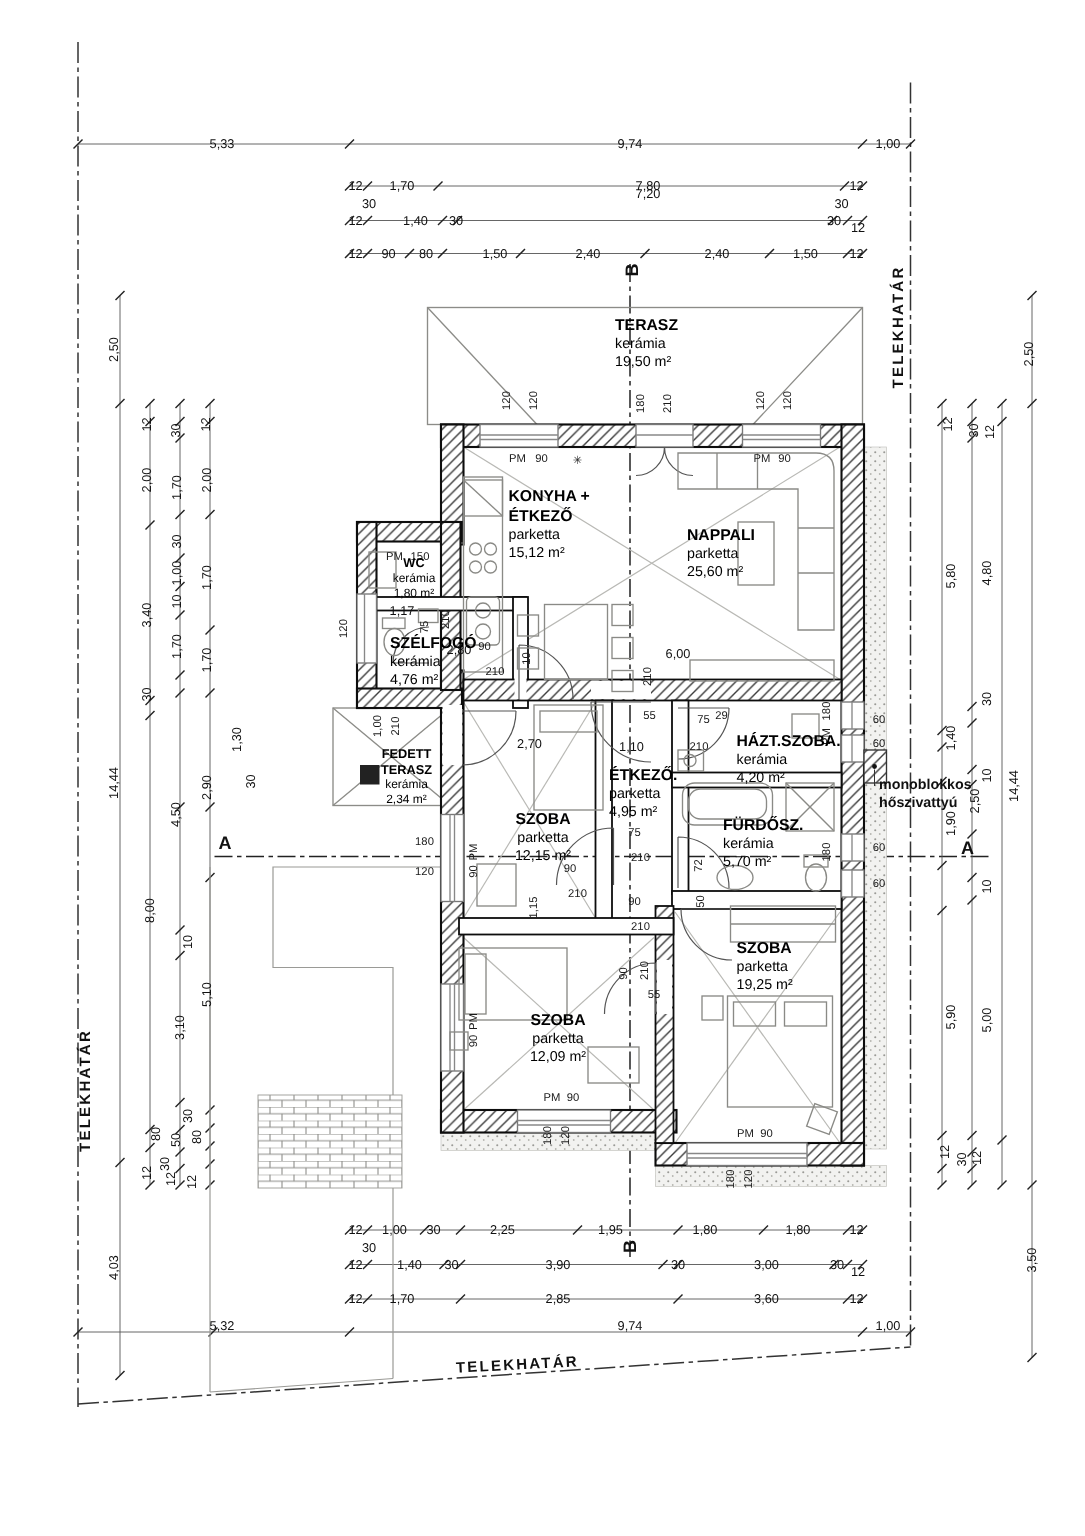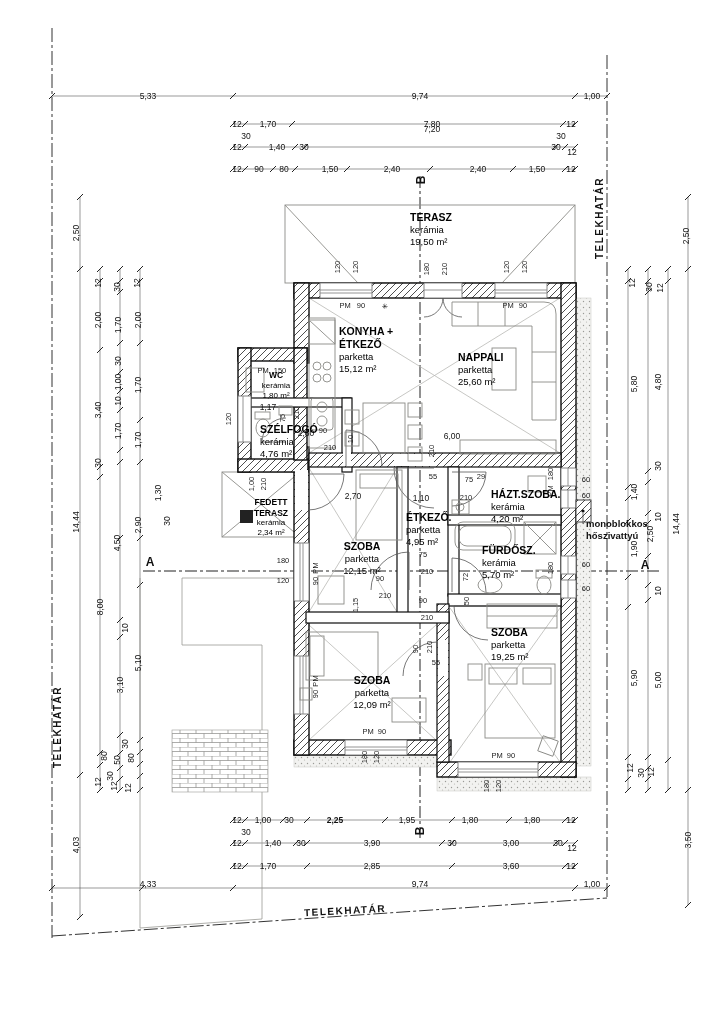--- a/index.html
+++ b/index.html
@@ -412,41 +412,41 @@
       <span class="lbl dim" style="left: 284px; top: 169px; transform: translate(-50%, -50%);">80</span>
       <span class="lbl dim" style="left: 330px; top: 169px; transform: translate(-50%, -50%);">1,50</span>
       <span class="lbl dim" style="left: 392px; top: 169px; transform: translate(-50%, -50%);">2,40</span>
       <span class="lbl dim" style="left: 478px; top: 169px; transform: translate(-50%, -50%);">2,40</span>
       <span class="lbl dim" style="left: 537px; top: 169px; transform: translate(-50%, -50%);">1,50</span>
       <span class="lbl dim" style="left: 571px; top: 169px; transform: translate(-50%, -50%);">12</span>
       <span class="lbl sec" style="left: 421px; top: 180px; transform: translate(-50%, -50%) rotate(-90deg);">B</span>
       <span class="lbl dim" style="left: 237px; top: 820px; transform: translate(-50%, -50%);">12</span>
       <span class="lbl dim" style="left: 263px; top: 820px; transform: translate(-50%, -50%);">1,00</span>
       <span class="lbl dim" style="left: 289px; top: 820px; transform: translate(-50%, -50%);">30</span>
-      <span class="lbl dim" style="left: 335px; top: 820px; transform: translate(-50%, -50%); font-weight: bold;">2,25</span>
+      <span class="lbl dim" style="left: 335px; top: 820px; transform: translate(-50%, -50%);">2,25</span>
       <span class="lbl dim" style="left: 407px; top: 820px; transform: translate(-50%, -50%);">1,95</span>
       <span class="lbl dim" style="left: 470px; top: 820px; transform: translate(-50%, -50%);">1,80</span>
       <span class="lbl dim" style="left: 532px; top: 820px; transform: translate(-50%, -50%);">1,80</span>
       <span class="lbl dim" style="left: 571px; top: 820px; transform: translate(-50%, -50%);">12</span>
       <span class="lbl dim" style="left: 246px; top: 832px; transform: translate(-50%, -50%);">30</span>
       <span class="lbl sec" style="left: 420px; top: 831px; transform: translate(-50%, -50%) rotate(-90deg);">B</span>
       <span class="lbl dim" style="left: 237px; top: 843px; transform: translate(-50%, -50%);">12</span>
       <span class="lbl dim" style="left: 273px; top: 843px; transform: translate(-50%, -50%);">1,40</span>
       <span class="lbl dim" style="left: 301px; top: 843px; transform: translate(-50%, -50%);">30</span>
       <span class="lbl dim" style="left: 372px; top: 843px; transform: translate(-50%, -50%);">3,90</span>
       <span class="lbl dim" style="left: 452px; top: 843px; transform: translate(-50%, -50%);">30</span>
       <span class="lbl dim" style="left: 511px; top: 843px; transform: translate(-50%, -50%);">3,00</span>
       <span class="lbl dim" style="left: 558px; top: 843px; transform: translate(-50%, -50%);">30</span>
       <span class="lbl dim" style="left: 572px; top: 848px; transform: translate(-50%, -50%);">12</span>
       <span class="lbl dim" style="left: 237px; top: 866px; transform: translate(-50%, -50%);">12</span>
       <span class="lbl dim" style="left: 268px; top: 866px; transform: translate(-50%, -50%);">1,70</span>
       <span class="lbl dim" style="left: 372px; top: 866px; transform: translate(-50%, -50%);">2,85</span>
       <span class="lbl dim" style="left: 511px; top: 866px; transform: translate(-50%, -50%);">3,60</span>
       <span class="lbl dim" style="left: 571px; top: 866px; transform: translate(-50%, -50%);">12</span>
-      <span class="lbl dim" style="left: 148px; top: 884px; transform: translate(-50%, -50%);">4,33</span>
+      <span class="lbl dim" style="left: 148px; top: 884px; transform: translate(-50%, -50%);">5,32</span>
       <span class="lbl dim" style="left: 420px; top: 884px; transform: translate(-50%, -50%);">9,74</span>
       <span class="lbl dim" style="left: 592px; top: 884px; transform: translate(-50%, -50%);">1,00</span>
       <span class="lbl dim" style="left: 76px; top: 233px; transform: translate(-50%, -50%) rotate(-90deg);">2,50</span>
       <span class="lbl dim" style="left: 76px; top: 522px; transform: translate(-50%, -50%) rotate(-90deg);">14,44</span>
       <span class="lbl dim" style="left: 76px; top: 845px; transform: translate(-50%, -50%) rotate(-90deg);">4,03</span>
       <span class="lbl dim" style="left: 98px; top: 283px; transform: translate(-50%, -50%) rotate(-90deg);">12</span>
       <span class="lbl dim" style="left: 117px; top: 287px; transform: translate(-50%, -50%) rotate(-90deg);">30</span>
       <span class="lbl dim" style="left: 137px; top: 283px; transform: translate(-50%, -50%) rotate(-90deg);">12</span>
       <span class="lbl dim" style="left: 98px; top: 320px; transform: translate(-50%, -50%) rotate(-90deg);">2,00</span>
       <span class="lbl dim" style="left: 118px; top: 325px; transform: translate(-50%, -50%) rotate(-90deg);">1,70</span>

